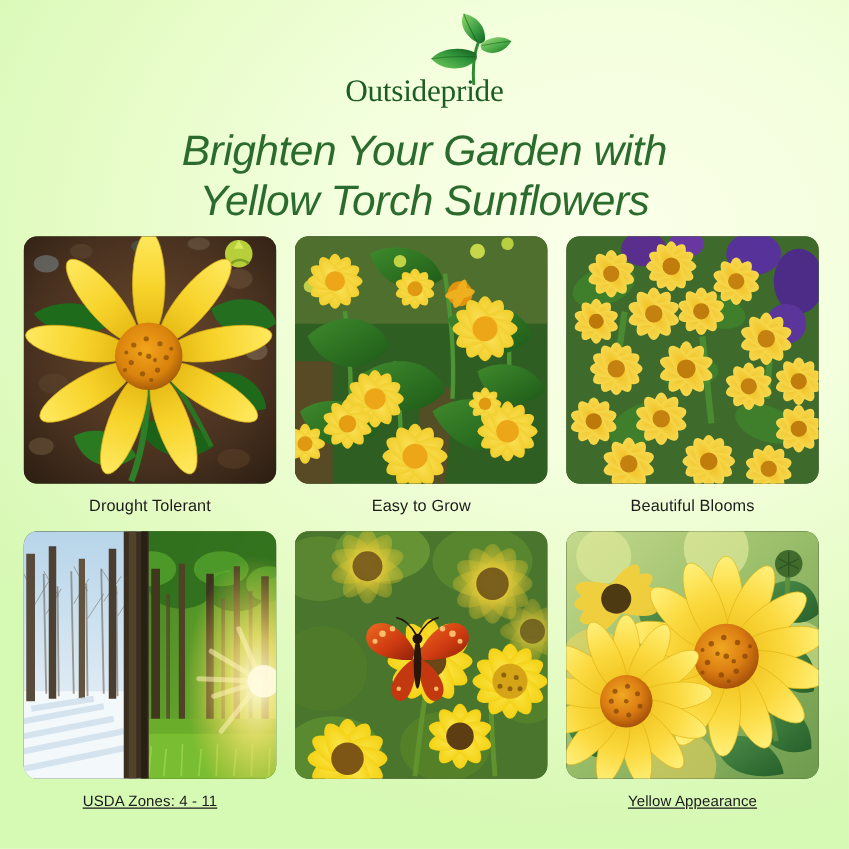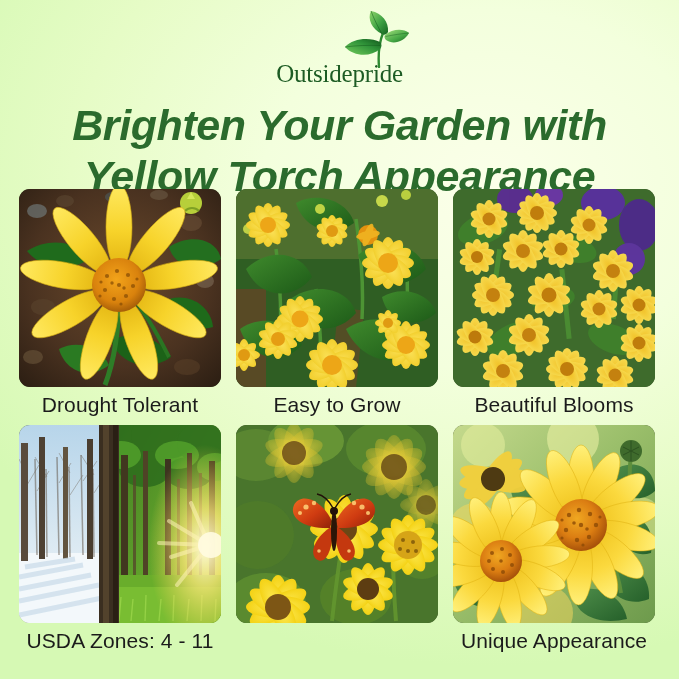--- a/index.html
+++ b/index.html
@@ -57,23 +57,23 @@
     font-size: 25px;
     letter-spacing: -0.2px;
     color: #1d5c24;
     line-height: 1;
     white-space: nowrap;
   }
 
   .headline {
     margin-top: 6px;
     font-family: "Liberation Sans", sans-serif;
-    font-weight: bold;
+    font-weight: normal;
     font-style: italic;
-    font-size: 43px;
+    font-size: 34px;
     line-height: 1.18;
     letter-spacing: -0.4px;
     color: #2b6b2d;
     text-align: center;
   }
   .headline .line { display: block; white-space: nowrap; }
 
   
   .grid {
     position: absolute;
@@ -96,26 +96,26 @@
     position: relative;
     background: #3d4a28;
   }
   .tile svg { display: block; width: 202px; height: 198px; }
 
   .caption {
     height: 36px;
     line-height: 36px;
     text-align: center;
     font-family: "Liberation Sans", sans-serif;
-    font-size: 21px;
+    font-size: 13px;
     color: #1b1b1b;
     letter-spacing: 0.1px;
     white-space: nowrap;
   }
-  .caption.row2 { font-size: 21px; }
+  .caption.row2 { font-size: 12px; text-decoration: underline; }
 </style>
 </head>
 <body>
 
 <div id="page">
 
   <div class="header">
 
     <div class="logo">
       <div class="logo-mark">
@@ -148,21 +148,21 @@
 
           <path d="M42 32 C32 27 15 28 7 37 C16 47 33 47 42 39 C44 37 44 34 42 32 Z" fill="url(#lfB)"></path>
           <path d="M42 35.5 C32 35 17 35.5 7 37" stroke="#0f5518" stroke-width="0.9" fill="none" opacity="0.5"></path>
         </svg>
       </div>
       <div class="logo-word">Outsidepride</div>
     </div>
 
     <div class="headline">
       <span class="line">Brighten Your Garden with</span>
-      <span class="line">Yellow Torch Appearance</span>
+      <span class="line">Yellow Torch Sunflowers</span>
     </div>
   </div>
 
   <div class="grid">
 
     <div class="cell">
       <div class="tile">
         <svg viewBox="0 0 202 198" xmlns="http://www.w3.org/2000/svg">
           <defs>
             <radialGradient id="soil1" cx="50%" cy="45%" r="75%">
@@ -1008,17 +1008,17 @@
               <circle cx="9" cy="-6" r="2"></circle>
                 <circle cx="11" cy="4" r="2"></circle>
               <circle cx="2" cy="11" r="2"></circle>
                 <circle cx="-8" cy="8" r="2"></circle>
               <circle cx="-12" cy="0" r="2"></circle>
                 <circle cx="0" cy="0" r="1.8"></circle>
             </g>
           </g>
         </svg>
       </div>
-      <div class="caption row2">Unique Appearance</div>
+      <div class="caption row2">Yellow Appearance</div>
     </div>
 
   </div>
 </div>
 
 </body></html>

